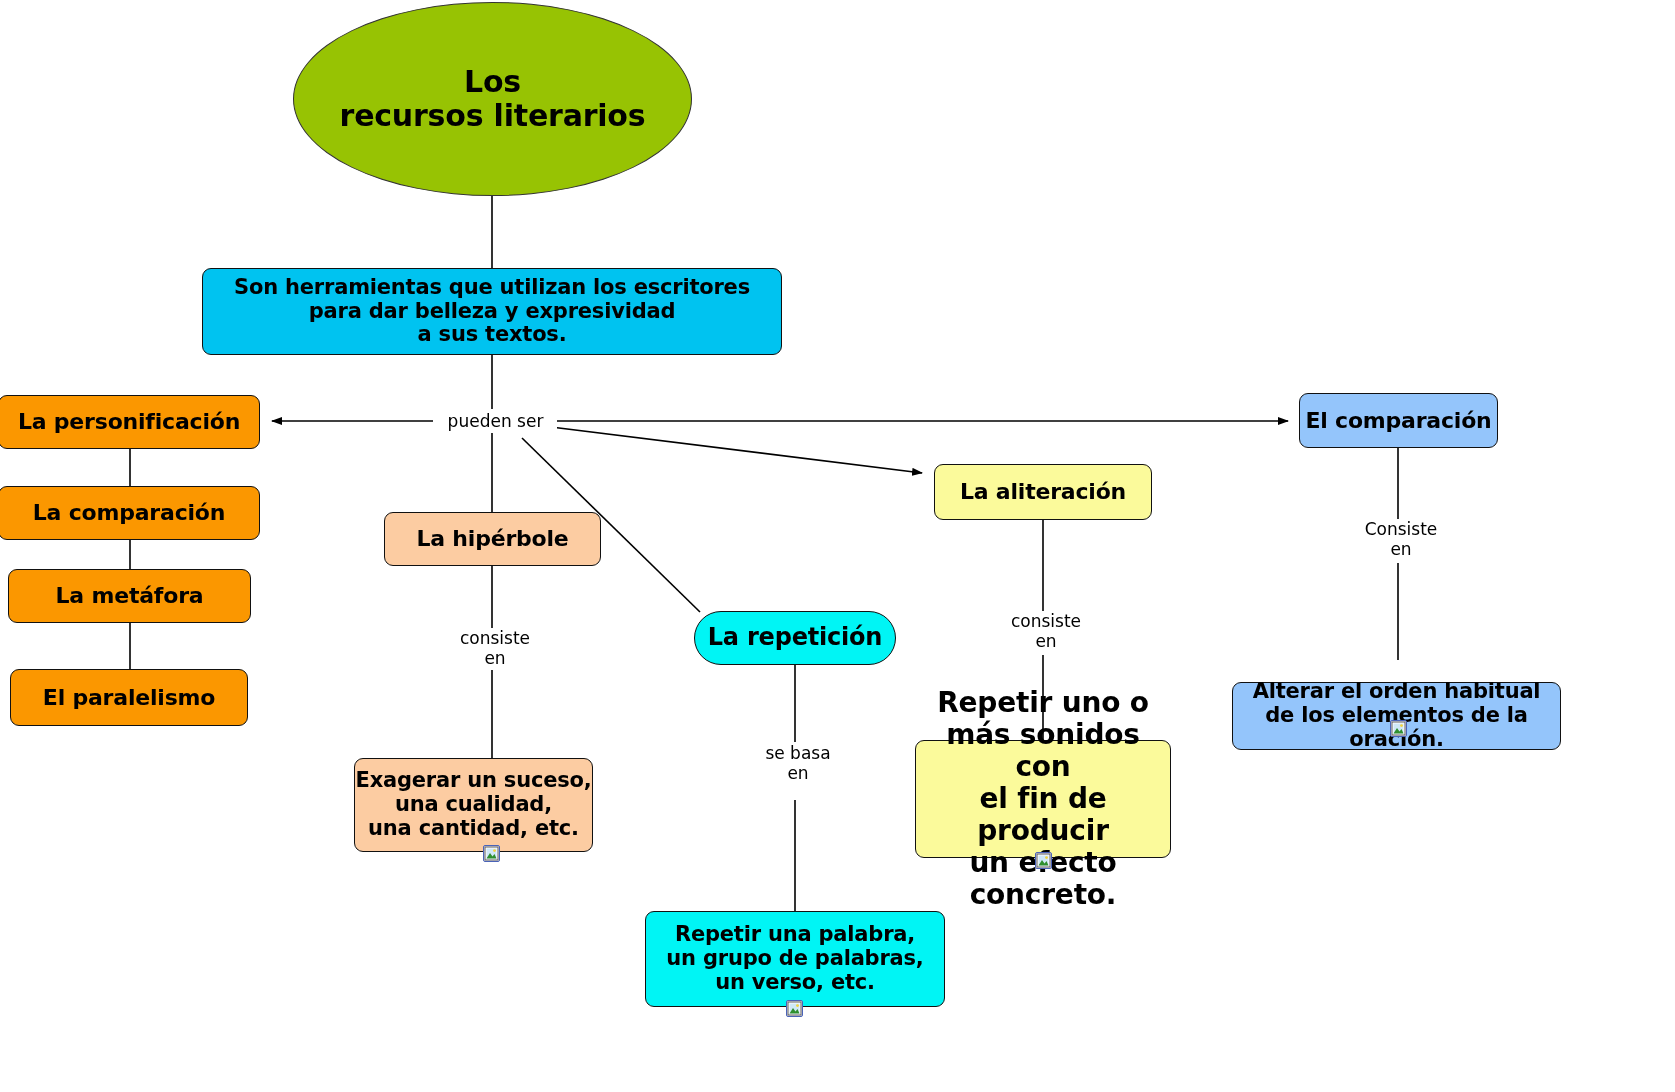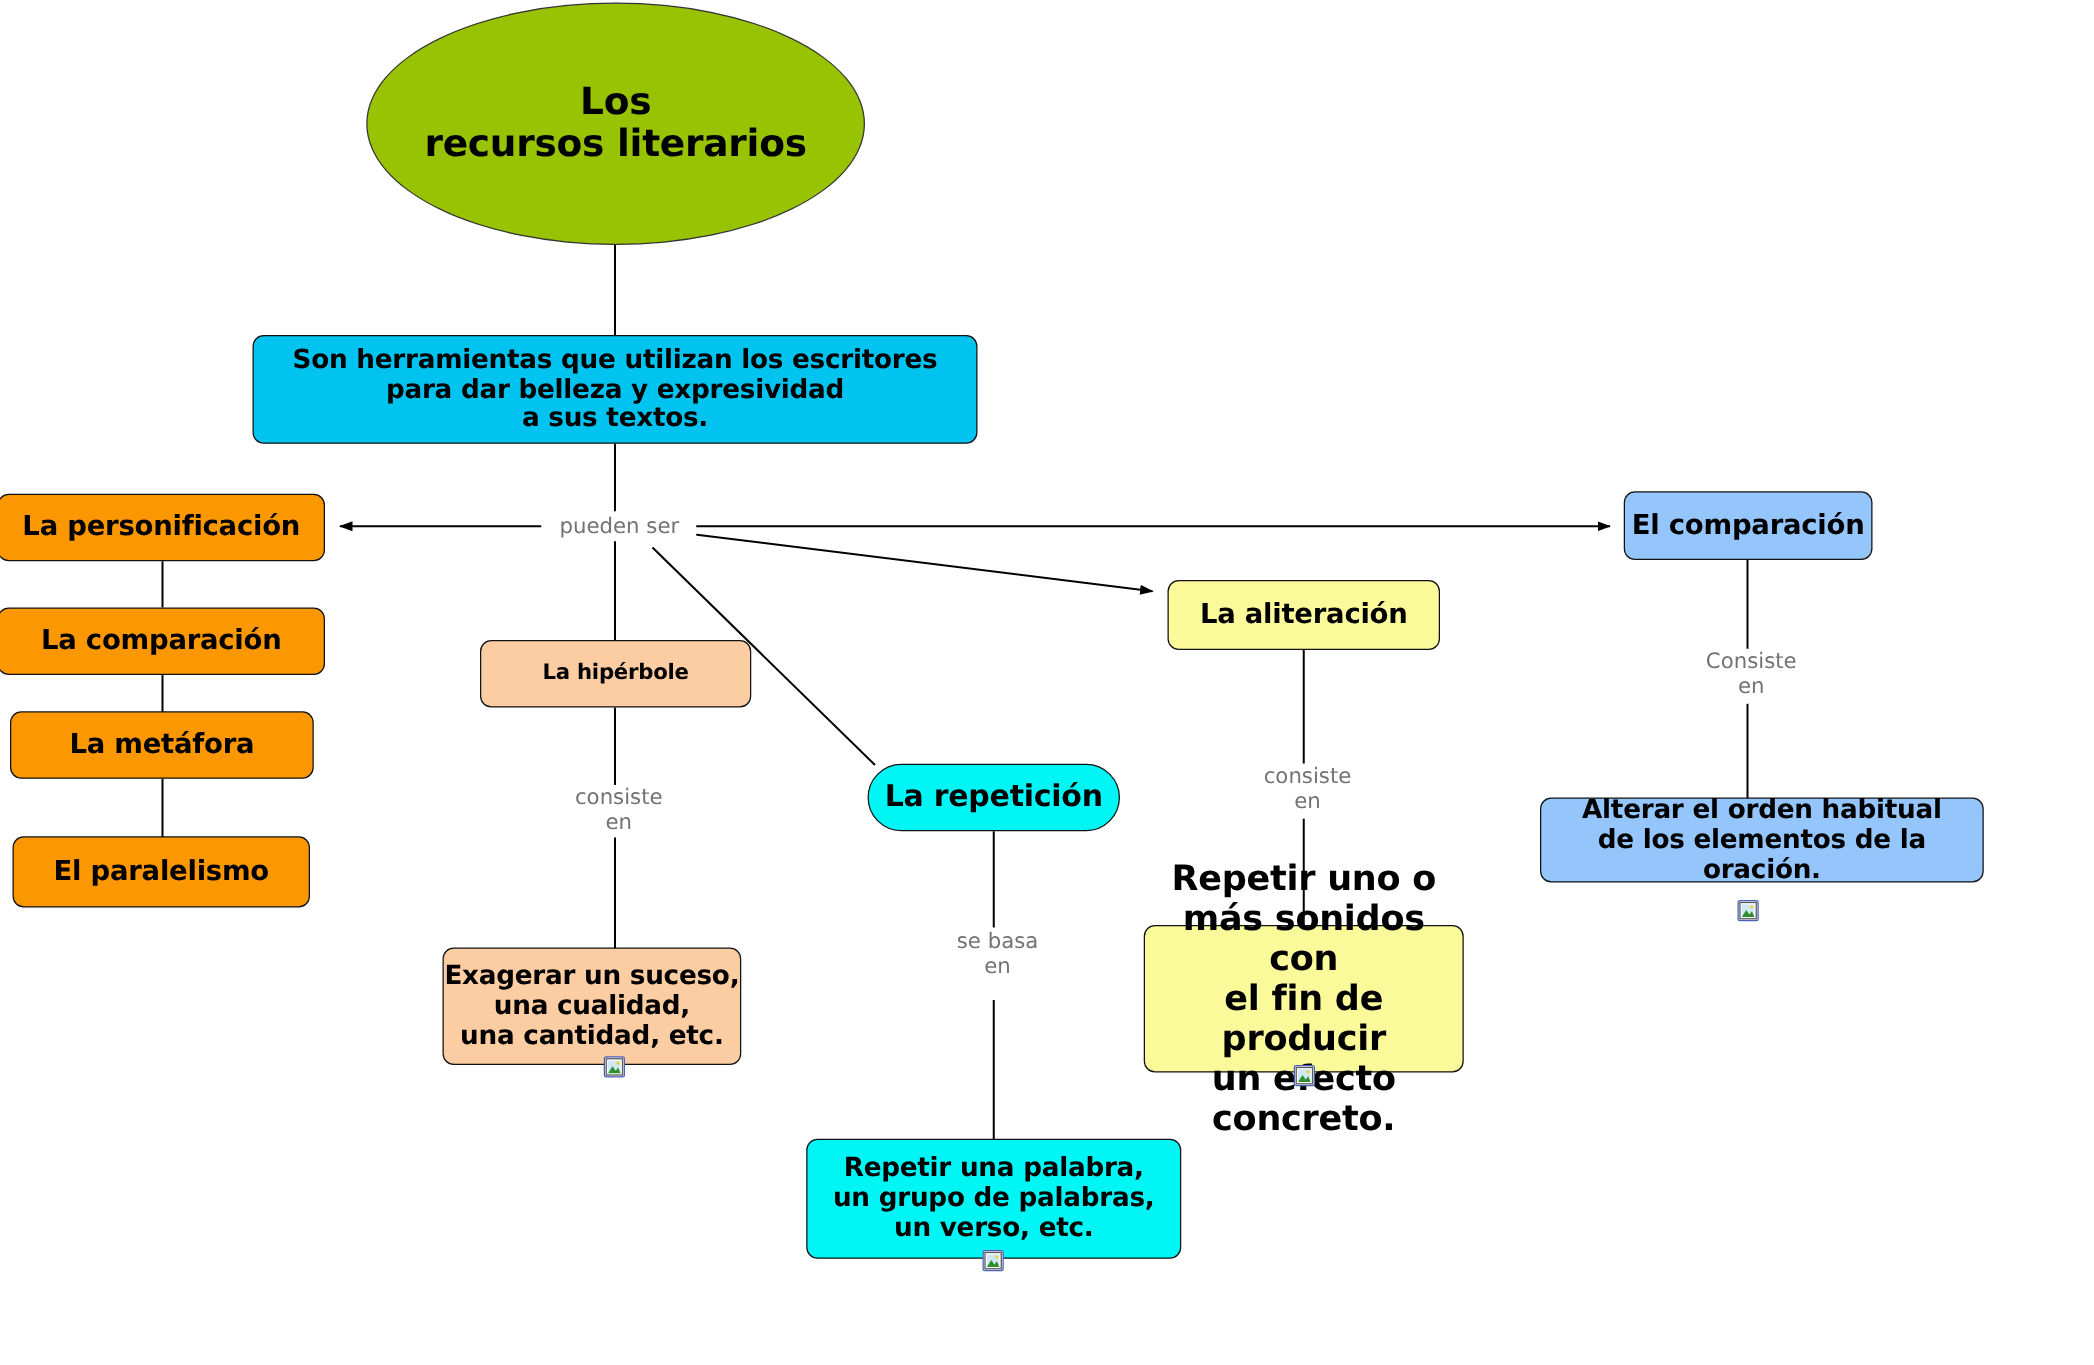--- a/index.html
+++ b/index.html
@@ -65,21 +65,21 @@
   .c-peach  { background: #fcccA2; }
   .c-yellow { background: #fbfa9b; }
   .c-blue   { background: #94c5fb; }
 
   
   .linklabel {
     position: absolute;
     font-family: "DejaVu Sans", sans-serif;
     font-size: 17px;
     font-weight: normal;
-    color: #737373;
+    color: #000000;
     text-align: center;
     background: #ffffff;
     line-height: 1.18;
     white-space: pre-line;
     z-index: 6;
     padding: 0 3px;
   }
 
   
   .badge {
@@ -158,21 +158,21 @@
   </div>
 
   <div class="node rect c-orange" style="left:8px; top:569px; width:243px; height:54px; font-size:22px;">
     <span class="txt">La metáfora</span>
   </div>
 
   <div class="node rect c-orange" style="left:10px; top:669px; width:238px; height:57px; font-size:22px;">
     <span class="txt">El paralelismo</span>
   </div>
 
-  <div class="node rect c-peach" style="left:384px; top:512px; width:217px; height:54px; font-size:17px;">
+  <div class="node rect c-peach" style="left:384px; top:512px; width:217px; height:54px; font-size:22px;">
     <span class="txt">La hipérbole</span>
   </div>
 
   <div class="node rect c-peach" style="left:354px; top:758px; width:239px; height:94px; font-size:21px;">
     <span class="txt">Exagerar un suceso,
 una cualidad,
 una cantidad, etc.</span>
   </div>
   <span class="badge" style="left:483px; top:845px;">
     <svg width="15" height="15" viewBox="0 0 15 15">
@@ -217,21 +217,21 @@
       <rect x="2.5" y="2.5" width="10" height="10" fill="#cfe8f7"></rect>
       <path d="M2.5 12.5 L6 7 L8.5 10.5 L10.5 8 L12.5 12.5 Z" fill="#2f8f2f"></path>
       <circle cx="10.5" cy="4.6" r="1.4" fill="#f2d23a"></circle>
     </svg>
   </span>
 
   <div class="node rect c-blue" style="left:1299px; top:393px; width:199px; height:55px; font-size:22px;">
     <span class="txt">El comparación</span>
   </div>
 
-  <div class="node rect c-blue" style="left:1232px; top:638px; width:355px; height:68px; font-size:21px;">
+  <div class="node rect c-blue" style="left:1232px; top:682px; width:329px; height:68px; font-size:21px;">
     <span class="txt">Alterar el orden habitual
 de los elementos de la
 oración.</span>
   </div>
   <span class="badge" style="left:1390px; top:720px;">
     <svg width="15" height="15" viewBox="0 0 15 15">
       <rect x="1" y="1" width="13" height="13" fill="#ffffff" stroke="#5a5a5a" stroke-width="1"></rect>
       <rect x="2.5" y="2.5" width="10" height="10" fill="#cfe8f7"></rect>
       <path d="M2.5 12.5 L6 7 L8.5 10.5 L10.5 8 L12.5 12.5 Z" fill="#2f8f2f"></path>
       <circle cx="10.5" cy="4.6" r="1.4" fill="#f2d23a"></circle>

